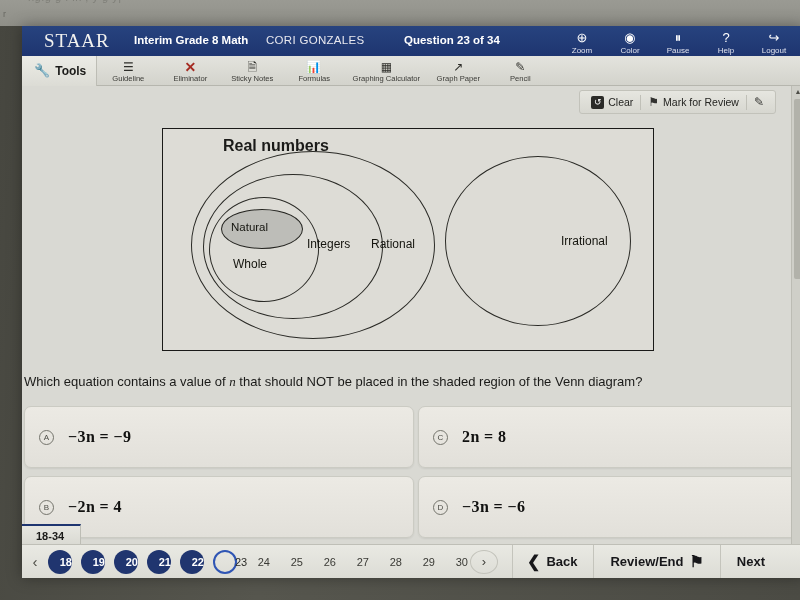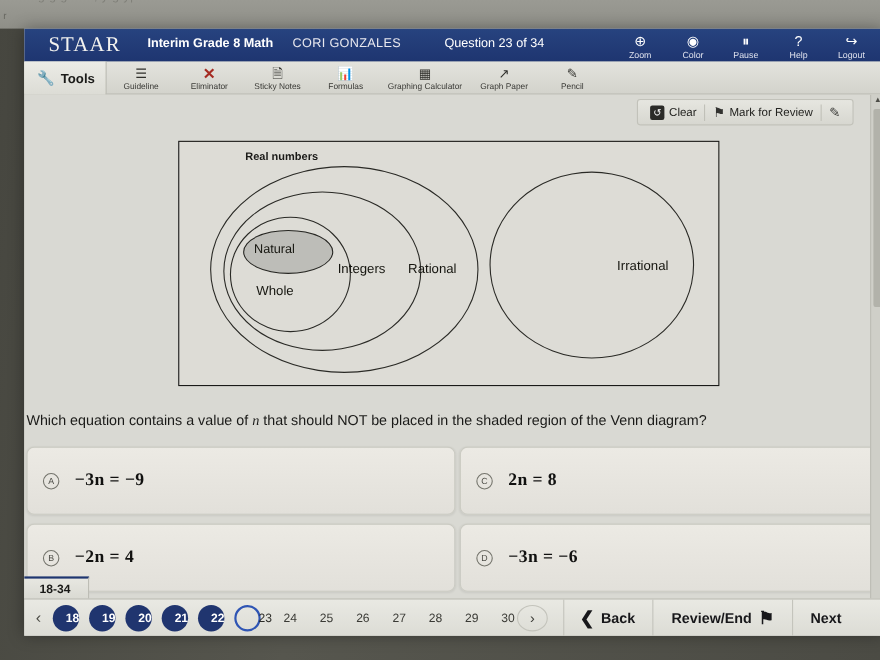--- a/index.html
+++ b/index.html
@@ -56,21 +56,21 @@
   #header .hdr-title {
     position: absolute; left: 112px; top: 8px;
     font-size: 11.5px; font-weight: bold; color: #fff; text-align: center;
   }
   #header .hdr-user {
     position: absolute; left: 244px; top: 8px;
     font-size: 11.5px; color: #e8e8ef; letter-spacing: .3px;
   }
   #header .hdr-qcount {
     position: absolute; left: 382px; top: 8px;
-    font-size: 11.5px; font-weight: normal; color: #fff;
+    font-size: 11.5px; font-weight: bold; color: #fff;
   }
   .hdr-tools { position: absolute; right: 6px; top: 2px; display: flex; }
   .hdr-tool {
     width: 48px; text-align: center; color: #dfe2ee;
     font-size: 8px; line-height: 1;
     padding-top: 2px;
   }
   .hdr-tool .ht-ico {
     display: block; height: 15px; margin-bottom: 2px;
     font-size: 13px; line-height: 15px; color: #fff;
@@ -137,21 +137,21 @@
 
   
   #venn-wrap {
     position: absolute; left: 140px; top: 42px;
     width: 492px; height: 223px;
     border: 1.6px solid #1a1a18;
     background: #dddcd6;
   }
   #venn-label-real {
     position: absolute; left: 12px; top: 8px;
-    font-size: 10px; font-weight: bold; color: #1b1b19; padding-left: 48px;
+    font-size: 16px; font-weight: bold; color: #1b1b19; padding-left: 48px;
   }
   .ellipse { position: absolute; border: 1.4px solid #2a2a26; border-radius: 50%; }
   #e-rational { left: 28px; top: 22px; width: 244px; height: 188px; }
   #e-integers { left: 40px; top: 45px; width: 180px; height: 145px; }
   #e-whole    { left: 46px; top: 68px; width: 110px; height: 105px; }
   #e-natural  {
     left: 58px; top: 80px; width: 82px; height: 40px;
     background: #bdbdb8; border-color: #262622;
   }
   .e-lbl {

